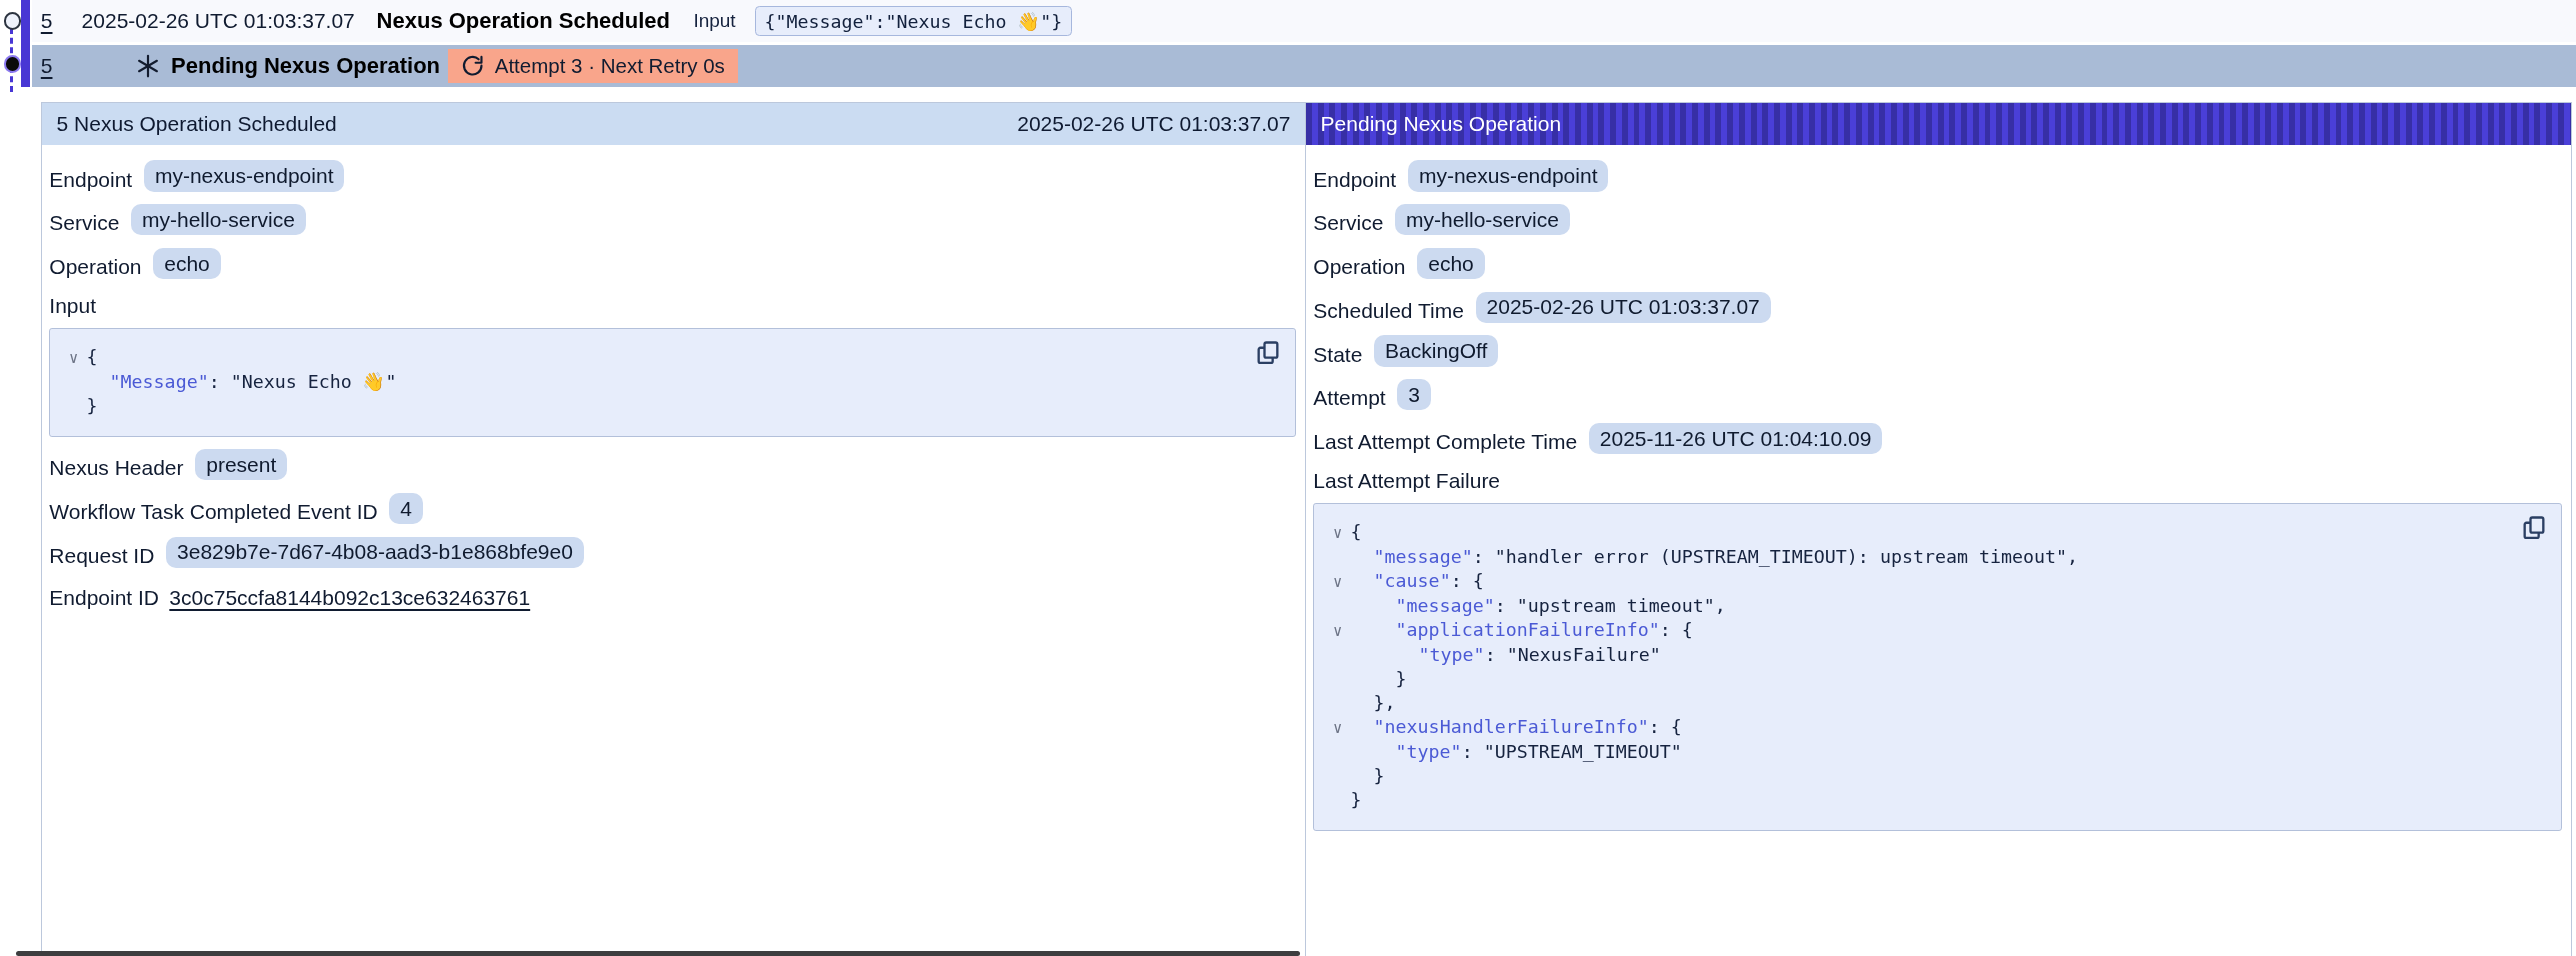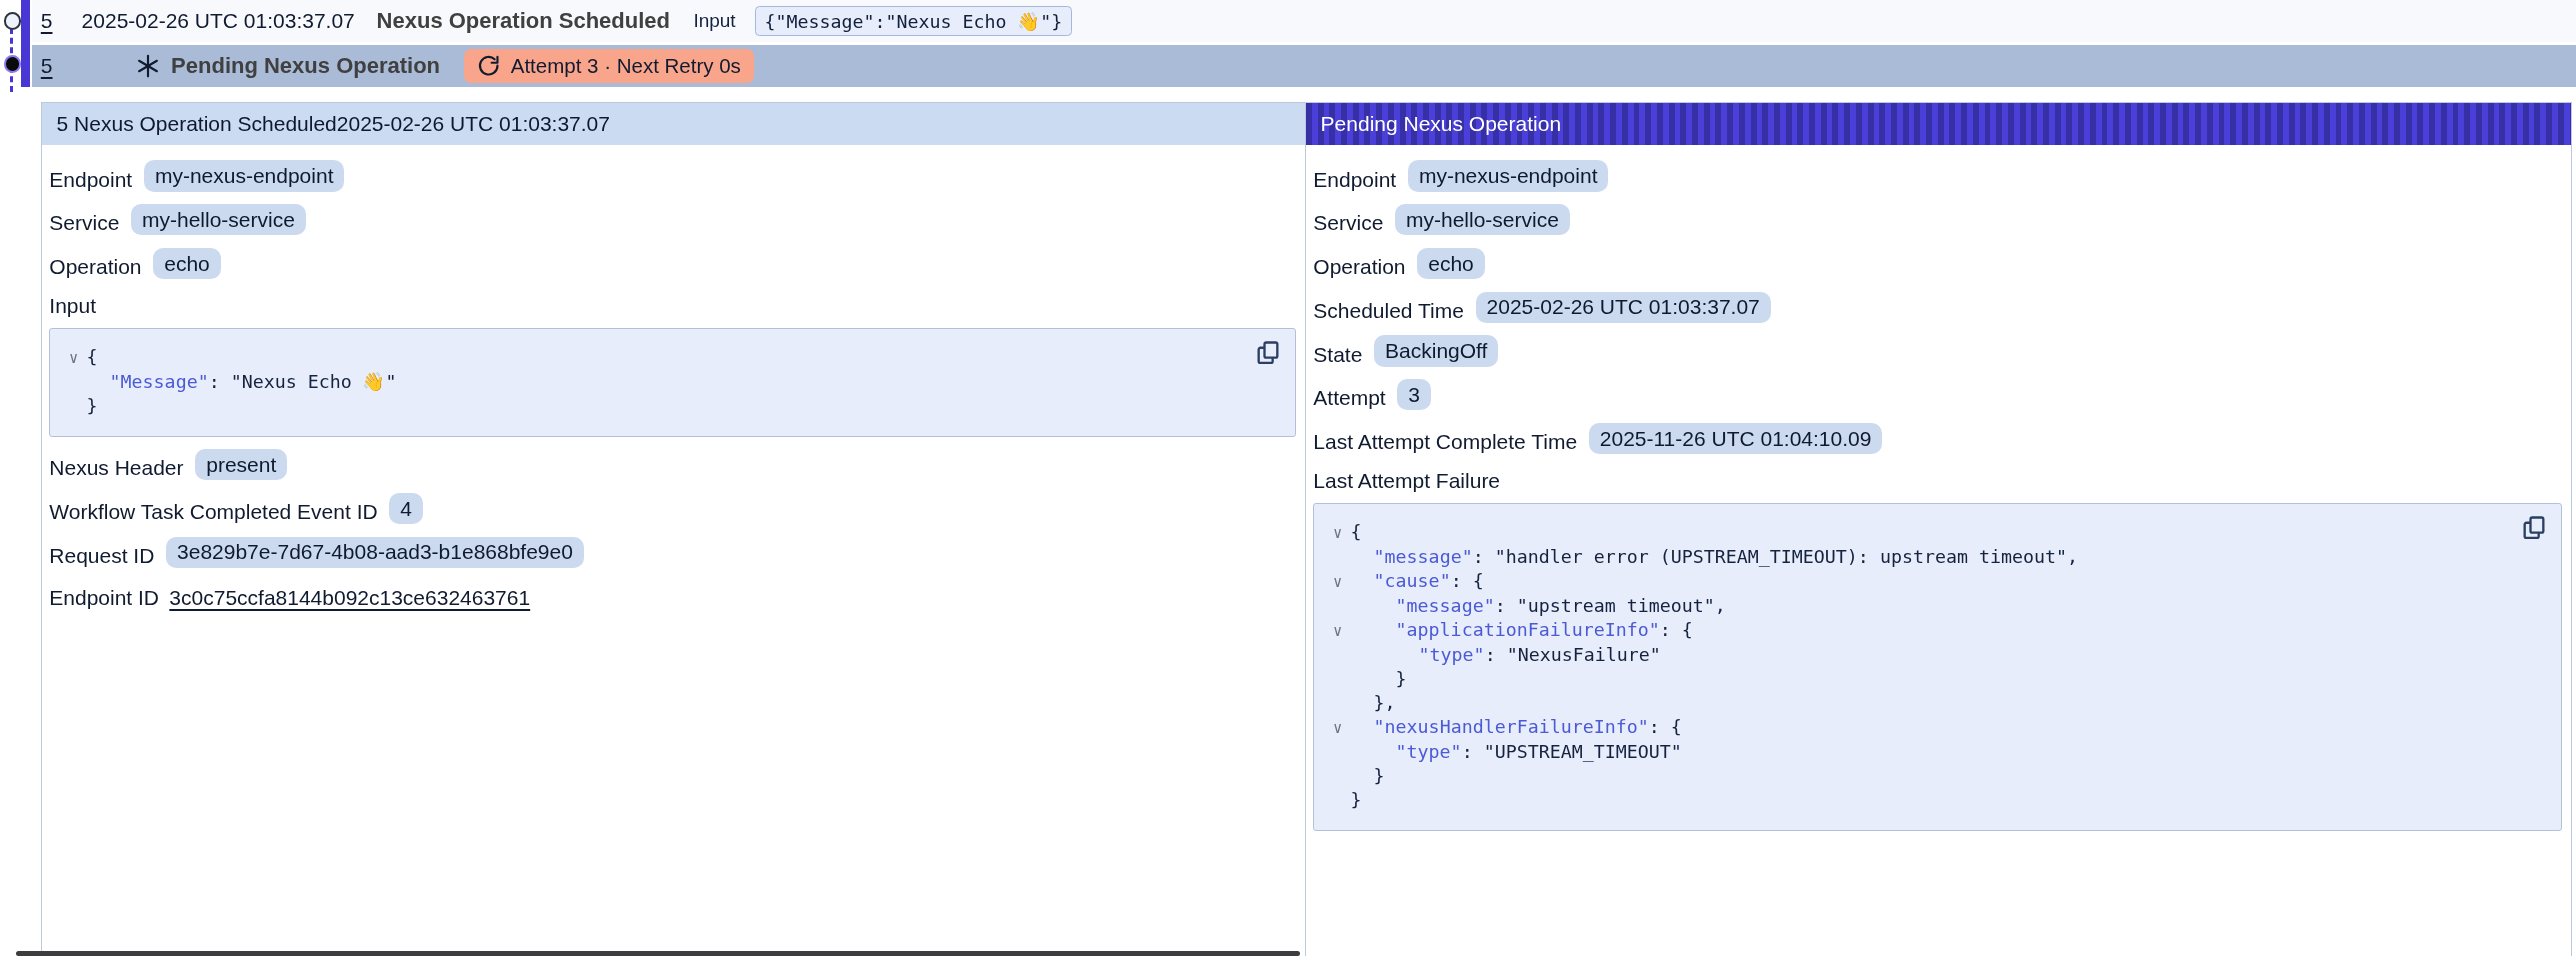--- a/index.html
+++ b/index.html
@@ -20,40 +20,40 @@
     border:2.2px solid #2c3440;background:#eef2fb;z-index:2;}
   .tl-dot{position:absolute;left:3.7px;top:55px;width:17.6px;height:17.6px;border-radius:50%;
     background:#0a0a0a;border:2.9px solid #8d7bf1;z-index:2;}
 
   
   .event-row{position:absolute;left:32px;right:0;height:42px;display:flex;align-items:center;font-size:21px;}
   .row-sched{top:0;background:var(--row-sched-bg);}
   .row-pending{top:45px;background:var(--row-pending-bg);}
   .row-id{margin-left:8.8px;width:32px;text-decoration:underline;text-underline-offset:3.7px;color:#101b30;cursor:pointer;}
   .row-time{margin-left:8.8px;width:295px;color:#101b30;}
-  .row-title{font-weight:700;font-size:22px;color:#404040;}
+  .row-title{font-weight:700;font-size:22px;color:#000000;}
   .row-input-label{margin-left:23.4px;font-size:19px;}
   .input-chip{margin-left:19px;font-family:"DejaVu Sans Mono","Liberation Mono",monospace;
     font-size:18.3px;background:var(--code-bg);border:1.5px solid #a6b7dd;border-radius:4.4px;
     padding:3.7px 8.8px;color:#12203c;}
   .pending-spacer{width:62px;}
   .pending-icon{width:26px;height:26px;flex:0 0 auto;}
   .row-pending .row-title{margin-left:10.3px;}
-  .retry-badge{margin-left:24px;display:flex;align-items:center;gap:10.3px;background:var(--retry-bg);
-    border-radius:7px;padding:5.1px 13px;font-size:20.5px;color:#101b30;}
+  .retry-badge{margin-left:8px;display:flex;align-items:center;gap:10.3px;background:var(--retry-bg);
+    border-radius:0;padding:5.1px 13px;font-size:20.5px;color:#101b30;}
   .retry-badge svg{width:23.4px;height:23.4px;}
 
   
   .panels{position:absolute;left:41px;top:102px;width:2531px;height:855px;
     border:1.5px solid var(--border);border-bottom:none;display:flex;background:#fff;}
   .col{height:100%;overflow:hidden;}
   .col-left{width:1263px;}
   .col-right{flex:1;border-left:1.5px solid var(--border);}
 
-  .panel-header{height:42px;display:flex;align-items:center;justify-content:flex-start;
+  .panel-header{height:42px;display:flex;align-items:center;justify-content:space-between;
     padding:0 14.6px;font-size:21px;color:#0e1930;}
   .panel-header.plain{background:var(--header-bg);}
   .panel-header.striped{background:repeating-linear-gradient(90deg,
       var(--stripe-dark) 0 5.9px, var(--stripe-light) 5.9px 11.7px);color:#fff;font-weight:500;}
 
   .fields{padding:2.9px 8.8px 0 7.3px;}
   .field{display:flex;align-items:flex-end;margin-top:12.4px;font-size:21px;min-height:30px;}
   .field .lbl{color:#101b30;}
   .chip{margin-left:11.7px;background:var(--chip-bg);border-radius:10px;padding:3.7px 11px;color:#0f1a2e;}
   .link-val{margin-left:10.3px;text-decoration:underline;text-underline-offset:4.4px;color:#101b30;cursor:pointer;}

